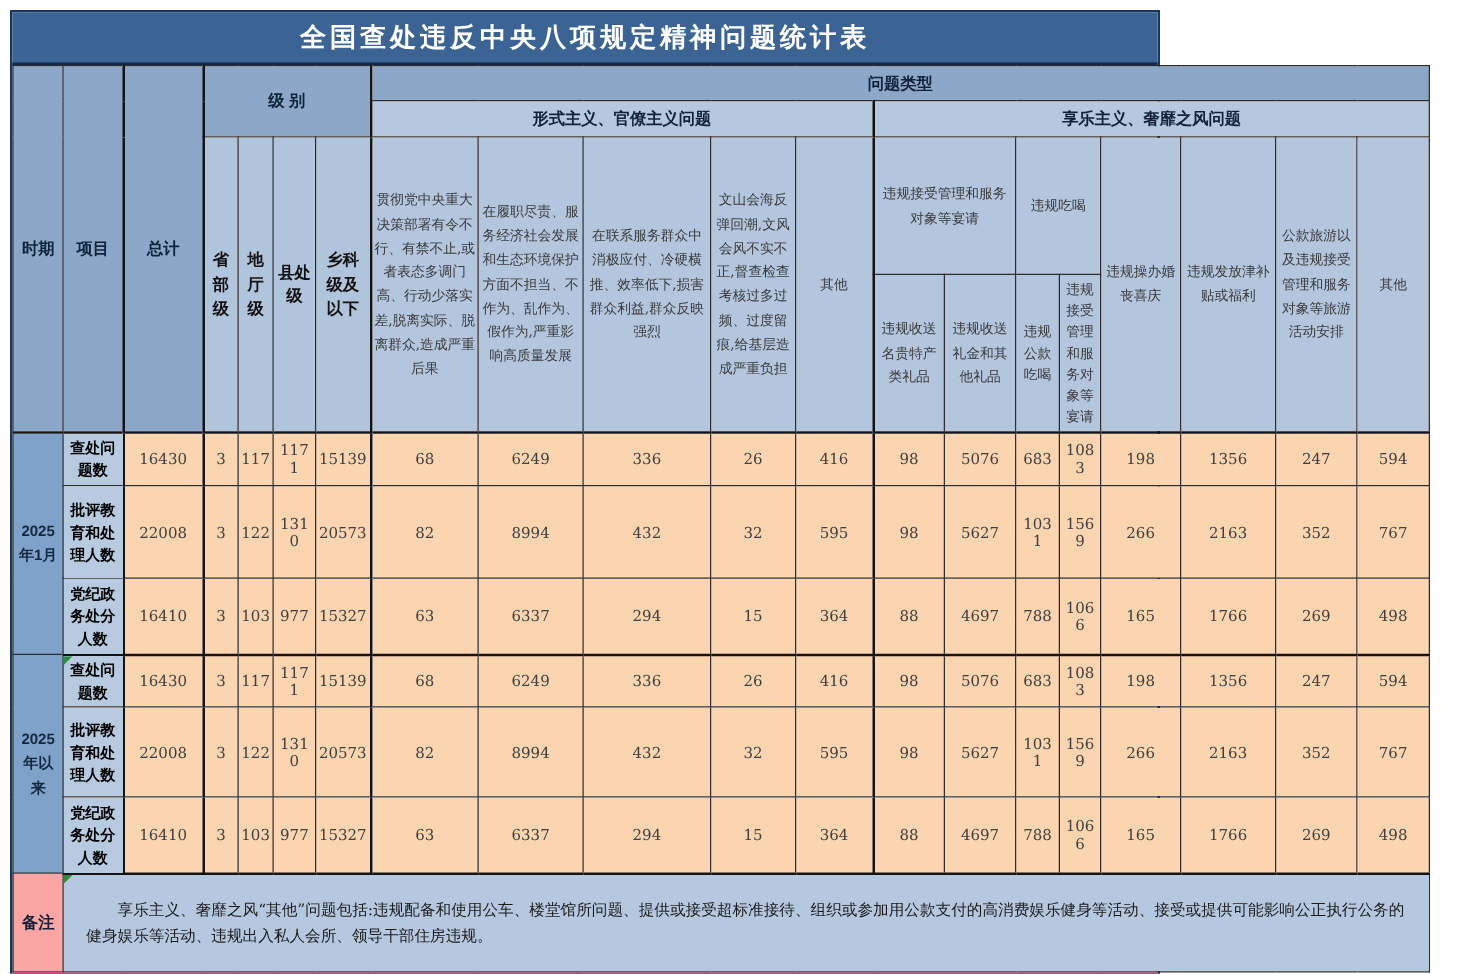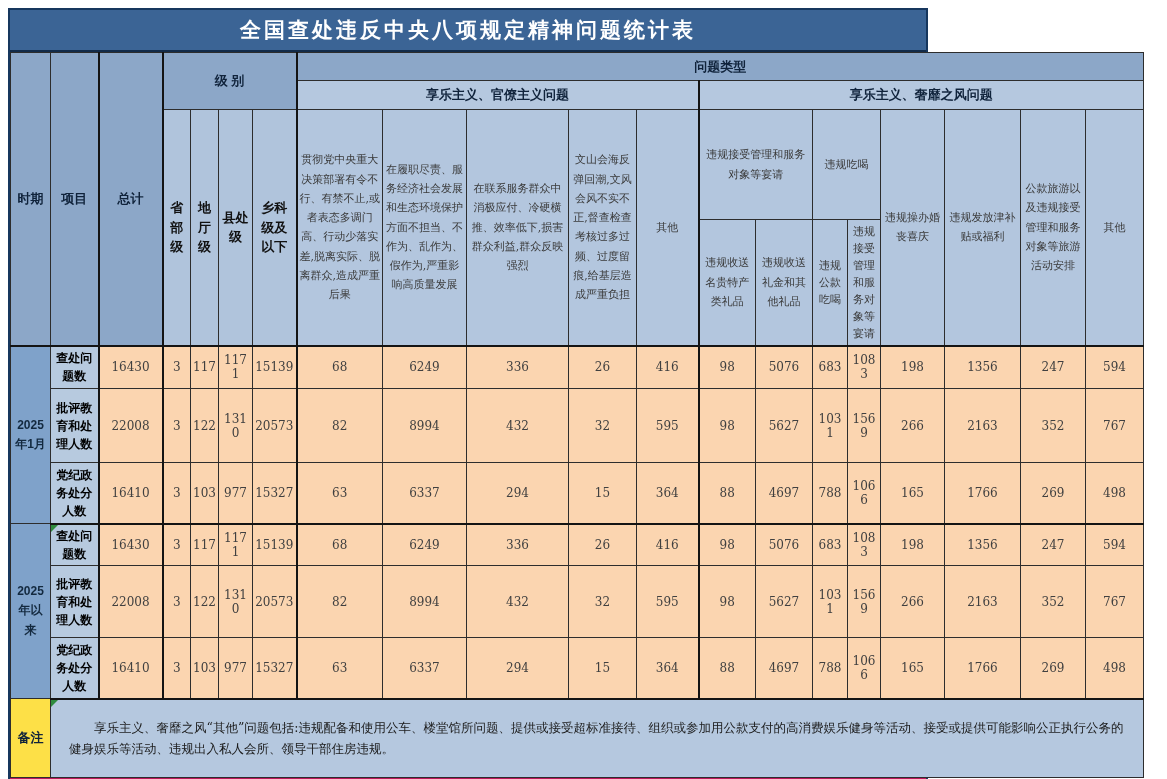--- a/index.html
+++ b/index.html
@@ -40,21 +40,21 @@
   }
   .num{
     background:#FBD5B0;color:#404040;font-size:12px;
     font-family:"DejaVu Serif","Liberation Serif",serif;
   }
   
   .bR2{border-right:2px solid #141414 !important;margin-left:24px;}
   tr.topThick > td, tr.topThick > th{border-top:2px solid #141414 !important;}
   tr.botThick > td{border-bottom:2px solid #141414 !important;}
   
-  .remark-label{background:#fde047;color:#10233B;font-weight:bold;font-size:13px;}
+  .remark-label{background:#fca5a5;color:#10233B;font-weight:bold;font-size:13px;}
   .remark-text{
     background:#B5C8DF;text-align:left;position:relative;padding:2px 8px;
   }
   .remark-text p{
     margin:16px;text-indent:2em;font-size:12.5px;line-height:1.75;color:#1c1c1c;
     font-family:"DejaVu Serif","Liberation Serif",serif;text-align:left;word-break:break-all;
   }
   .flag{
     position:absolute;left:0;top:0;width:0;height:0;
     border-top:7px solid #2E8B3D;border-right:7px solid transparent;
@@ -99,21 +99,21 @@
 
     <thead>
       <tr style="height:28px">
         <th class="mid" rowspan="4">时期</th>
         <th class="mid bR2" rowspan="4">项目</th>
         <th class="mid bR2" rowspan="4">总计</th>
         <th class="mid bR2" colspan="4" rowspan="2">级 别</th>
         <th class="mid" colspan="13">问题类型</th>
       </tr>
       <tr style="height:29px">
-        <th class="light bR2" colspan="5">享乐主义、官僚主义问题</th>
+        <th class="light bR2" colspan="5">形式主义、官僚主义问题</th>
         <th class="light" colspan="8">享乐主义、奢靡之风问题</th>
       </tr>
       <tr style="height:110px">
         <th class="lvl" rowspan="2">省部级</th>
         <th class="lvl" rowspan="2">地厅级</th>
         <th class="lvl" rowspan="2">县处级</th>
         <th class="lvl bR2" rowspan="2">乡科级及以下</th>
         <th class="desc" rowspan="2">贯彻党中央重大决策部署有令不行、有禁不止,或者表态多调门高、行动少落实差,脱离实际、脱离群众,造成严重后果</th>
         <th class="desc" rowspan="2">在履职尽责、服务经济社会发展和生态环境保护方面不担当、不作为、乱作为、假作为,严重影响高质量发展</th>
         <th class="desc" rowspan="2">在联系服务群众中消极应付、冷硬横推、效率低下,损害群众利益,群众反映强烈</th>

